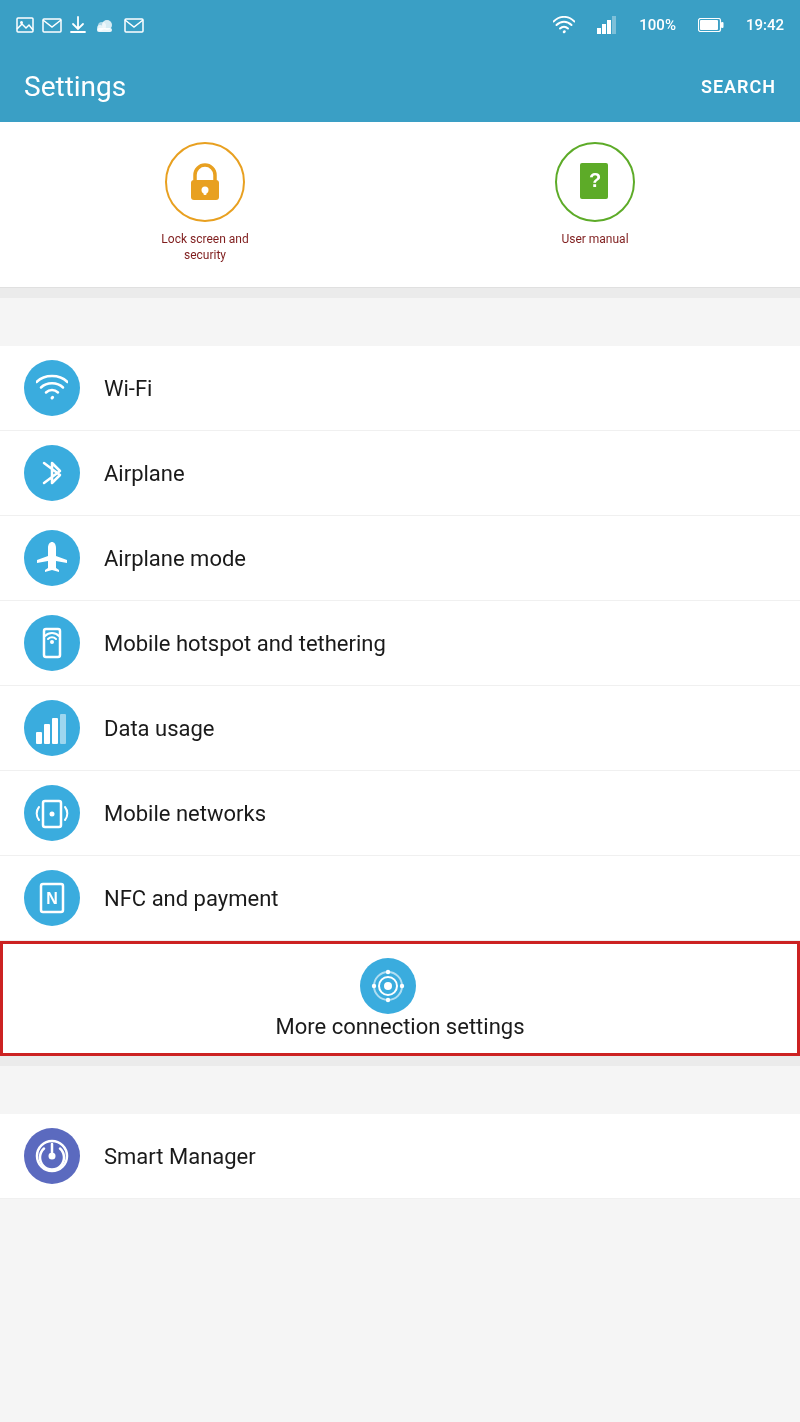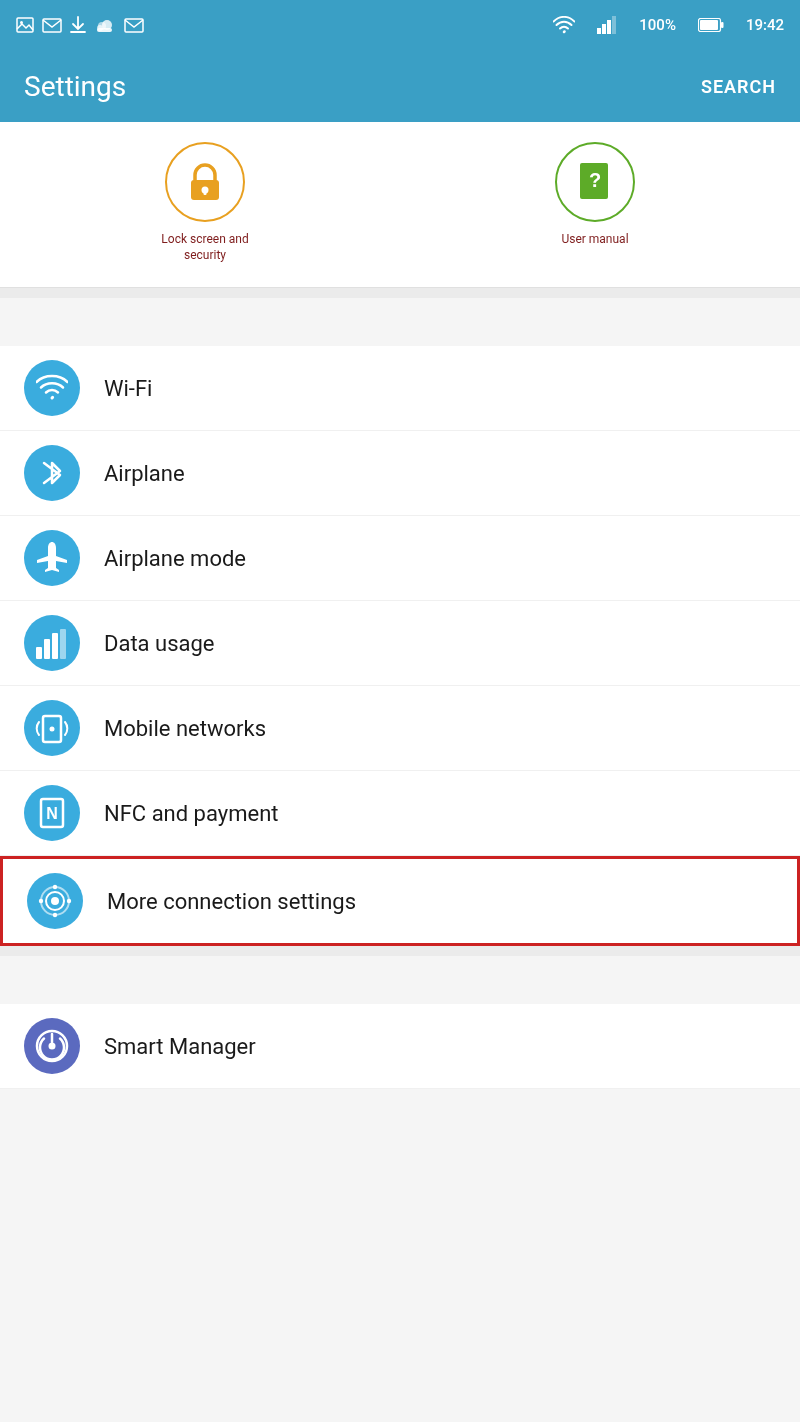--- a/index.html
+++ b/index.html
@@ -105,20 +105,21 @@
       display: flex;
       align-items: center;
       padding: 14px 24px;
       border-bottom: 1px solid #f0f0f0;
       cursor: pointer;
       min-height: 76px;
       position: relative;
     }
     .settings-item.highlighted {
       border: 3px solid #e03030;
+      flex-direction: column;
     }
     .settings-item-icon {
       width: 56px;
       height: 56px;
       border-radius: 50%;
       background: #3aacde;
       display: flex;
       align-items: center;
       justify-content: center;
       flex-shrink: 0;
@@ -258,20 +259,33 @@
 
   <div class="settings-item">
     <div class="settings-item-icon">
       <svg width="36" height="36" viewBox="0 0 36 36" fill="white">
         <path d="M18 2C16 2 14 4 14 8v8L3 20v3l11-2v7l-3 2v2l7-2 7 2v-2l-3-2v-7l11 2v-3L22 16V8C22 4 20 2 18 2z"></path>
       </svg>
     </div>
     <span class="settings-item-label">Airplane mode</span>
   </div>
 
+  <div class="settings-item">
+    <div class="settings-item-icon">
+      <svg width="36" height="36" viewBox="0 0 36 36" fill="none">
+
+        <rect x="10" y="4" width="16" height="28" rx="2" stroke="white" stroke-width="2.5"></rect>
+
+        <path d="M14 14c1.1-1.1 2.5-1.7 4-1.7s2.9.6 4 1.7" stroke="white" stroke-width="2" stroke-linecap="round"></path>
+        <path d="M11 11c1.9-1.9 4.3-3 7-3s5.1 1.1 7 3" stroke="white" stroke-width="2" stroke-linecap="round"></path>
+        <circle cx="18" cy="17" r="2" fill="white"></circle>
+      </svg>
+    </div>
+    <span class="settings-item-label">Mobile hotspot and tethering</span>
+  </div>
 
   <div class="settings-item">
     <div class="settings-item-icon">
       <svg width="36" height="36" viewBox="0 0 36 36" fill="white">
         <rect x="2" y="22" width="6" height="12" rx="1"></rect>
         <rect x="10" y="14" width="6" height="20" rx="1"></rect>
         <rect x="18" y="8" width="6" height="26" rx="1"></rect>
         <rect x="26" y="4" width="6" height="30" rx="1" opacity="0.5"></rect>
       </svg>
     </div>

